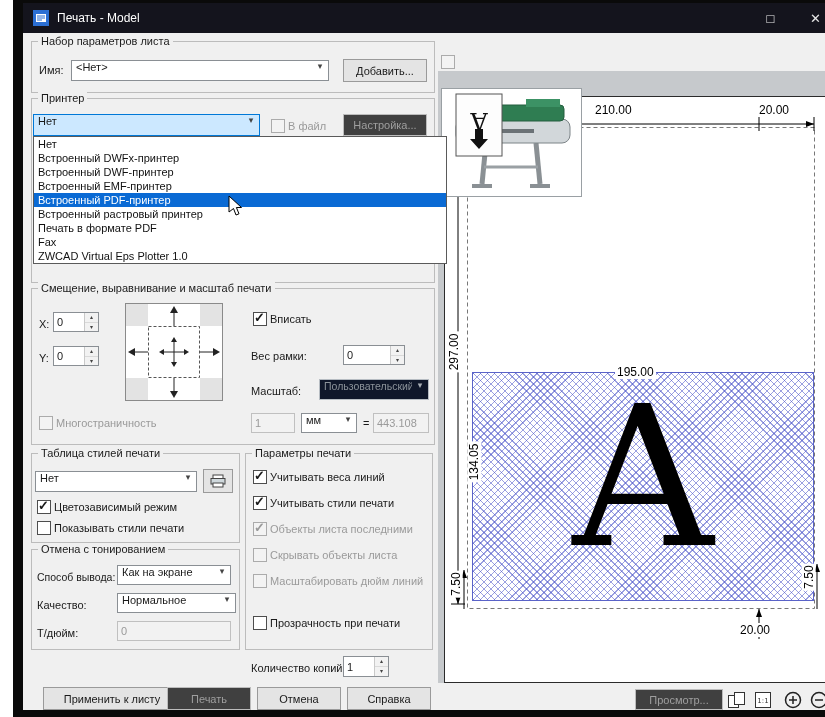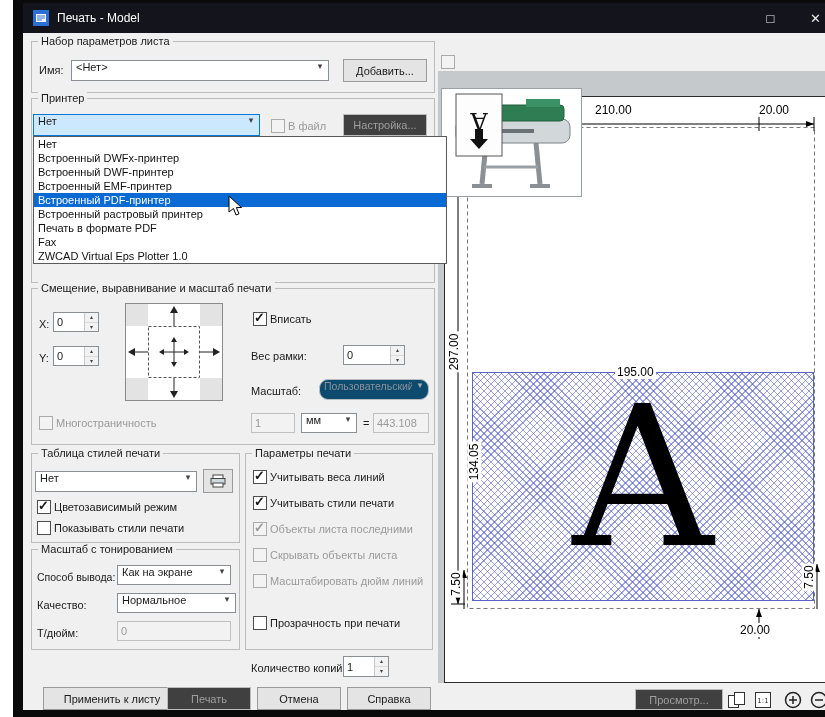--- a/index.html
+++ b/index.html
@@ -18,21 +18,21 @@
   .gl{position:absolute;top:-7px;left:6px;background:var(--dialog_bg,#f0f0f0);font-size:11px;padding:0 3px;white-space:nowrap;color:#1a1a1a;}
 
   .lbl{position:absolute;font-size:11px;white-space:nowrap;color:#1a1a1a;}
   .lbl.dis{color:#9a9a9a;}
 
   
   .combo{position:absolute;background:#fff;border:1px solid #8a8f94;font-size:11px;display:flex;align-items:flex-start;height:21px;box-sizing:border-box;}
   .combo .ct{flex:1;padding:0 4px;white-space:nowrap;overflow:hidden;color:#1a1a1a;}
   .combo .ca{width:16px;text-align:center;color:#444;font-size:9px;flex:0 0 16px;}
   .combo.focused{border-color:var(--accent,#0078d7);background:#cce8ff;}
-  .combo.disabled{background:#0c4a6e;border-color:#b6bcc2;border-radius:9px;}
+  .combo.disabled{background:#0f172a;border-color:#b6bcc2;}
   .combo.disabled .ct{color:#8b9299;}
   .combo.disabled .ca{color:#a7adb3;}
 
   
   .spin{position:absolute;display:flex;border:1px solid #8a8f94;background:#fff;box-sizing:border-box;}
   .spin .si{flex:1;width:100%;min-width:0;border:0;font-size:11px;padding:0 3px;font-family:inherit;outline:none;background:transparent;color:#1a1a1a;}
   .spin .sb{width:13px;display:flex;flex-direction:column;border-left:1px solid #c9c9c9;flex:0 0 13px;}
   .spin .su,.spin .sd{flex:1;font-size:6px;line-height:8px;text-align:center;background:#f2f2f2;color:#444;}
   .spin .su{border-bottom:1px solid #d9d9d9;}
 
@@ -216,21 +216,21 @@
         <rect x="1" y="4.5" width="14" height="5.5" fill="#cfd8dc" stroke="#444444"></rect>
         <rect x="3" y="9" width="10" height="4" fill="#ffffff" stroke="#444444"></rect>
       </svg>
     </div>
     <span class="cb checked" style="left:14px;top:497px"></span>
     <span class="lbl" style="left:31px;top:498px">Цветозависимый режим</span>
     <span class="cb" style="left:14px;top:518px"></span>
     <span class="lbl" style="left:31px;top:519px">Показывать стили печати</span>
 
     <div class="grp" style="left:8px;top:546px;width:207px;height:99px">
-      <span class="gl">Масштаб с тонированием</span>
+      <span class="gl">Отмена с тонированием</span>
     </div>
     <span class="lbl" style="left:14px;top:568px;font-size:10.5px">Способ вывода:</span>
     <div class="combo" style="left:94px;top:562px;width:114px;height:20px">
       <span class="ct">Как на экране</span>
       <span class="ca">▾</span>
     </div>
     <span class="lbl" style="left:14px;top:596px">Качество:</span>
     <div class="combo" style="left:94px;top:590px;width:119px;height:20px">
       <span class="ct">Нормальное</span>
       <span class="ca">▾</span>

